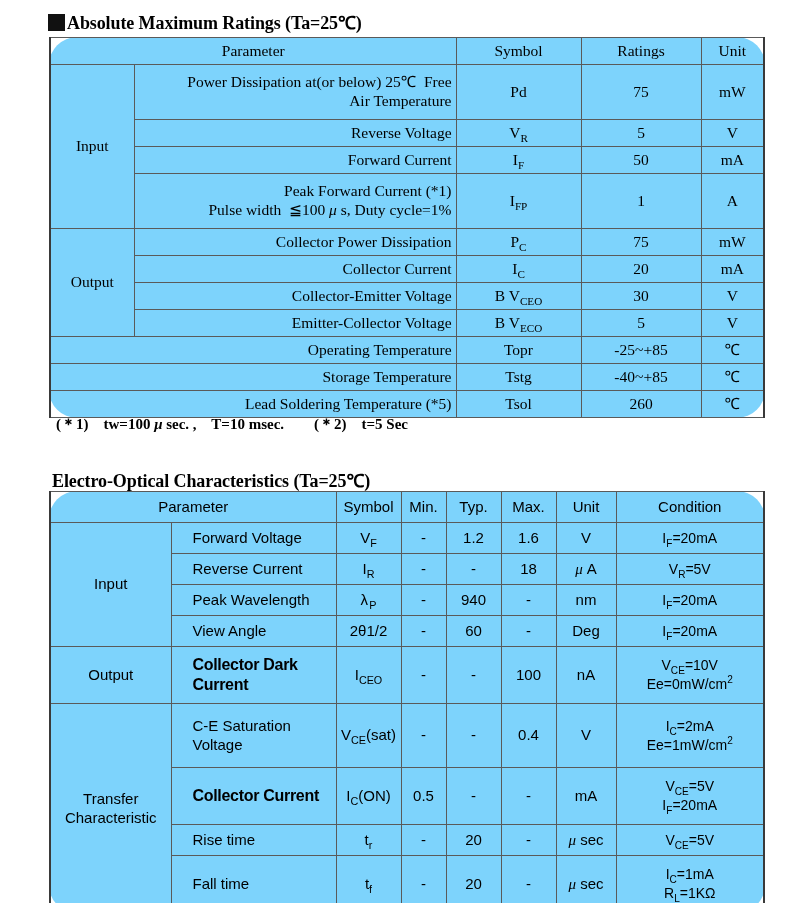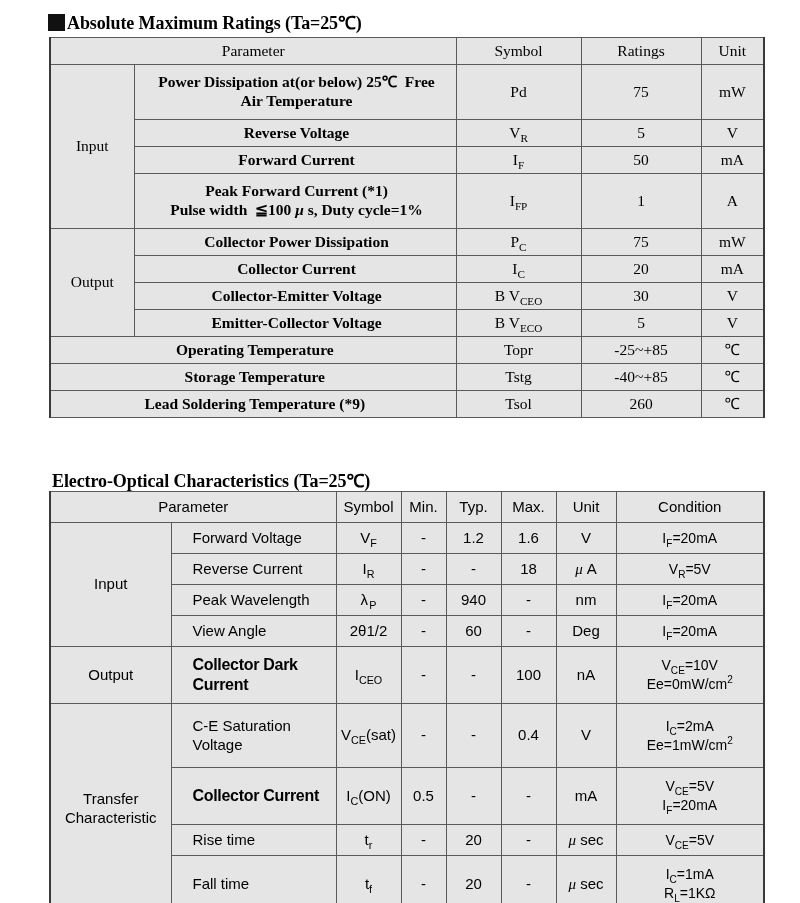--- a/index.html
+++ b/index.html
@@ -31,42 +31,43 @@
     flex: 0 0 auto;
   }
   #head1 { position: absolute; left: 48px; top: 10px; }
   #head2 { position: absolute; left: 52px; top: 468px; }
 
   
   table.ds {
     position: absolute;
     border-collapse: collapse;
     table-layout: fixed;
-    background: #e5e5e5;
+    background: #7dd3fc;
+    border-radius: 28px;
   }
   table.ds td, table.ds th {
     border: 1px solid #5a5a5a;
     padding: 0 4px;
     font-weight: normal;
     vertical-align: middle;
     text-align: center;
     line-height: 1.22;
   }
   table.ds .outer-l { border-left: 2px solid #3a3a3a; }
   table.ds .outer-r { border-right: 2px solid #3a3a3a; }
 
   
   #tbl1 {
     left: 49px; top: 37px; width: 714px;
     font-family: "Liberation Serif", serif;
     font-size: 15.5px;
   }
   #tbl1 td { height: 27px; }
   #tbl1 td.tall2 { height: 55px; }
-  #tbl1 .p-left { text-align: center; padding-left: 7px; font-weight: bold; }
+  #tbl1 .p-left { text-align: right; padding-left: 7px; }
   #tbl1 .hdr { font-size: 15.5px; }
   #tbl1 .grp { font-size: 15.5px; }
 
   
   #tbl2 {
     left: 49px; top: 491px; width: 714px;
     font-family: "Liberation Sans", sans-serif;
     font-size: 15px;
   }
   #tbl2 td { height: 31px; }
@@ -175,28 +176,29 @@
         <td>-25~+85</td>
         <td class="outer-r">℃</td>
       </tr>
       <tr>
         <td class="p-left outer-l" colspan="2">Storage Temperature</td>
         <td>Tstg</td>
         <td>-40~+85</td>
         <td class="outer-r">℃</td>
       </tr>
       <tr>
-        <td class="p-left outer-l" colspan="2">Lead Soldering Temperature (*9)</td>
+        <td class="p-left outer-l" colspan="2">Lead Soldering Temperature (*5)</td>
         <td>Tsol</td>
         <td>260</td>
         <td class="outer-r">℃</td>
       </tr>
     </tbody>
   </table>
 
+  <div id="note1"><span class="b">(＊1)</span>    <span class="b">tw=100 <span class="mu">μ</span> sec. ,    T=10 msec.</span>        <span class="b">(＊2)</span>    <span class="b">t=5 Sec</span></div>
 
   <div class="sec-head" id="head2">
     <span>Electro-Optical Characteristics (Ta=25℃)</span>
   </div>
 
   <table class="ds" id="tbl2">
     <colgroup>
       <col style="width:121px">
         <col style="width:165px">
         <col style="width:65px">

